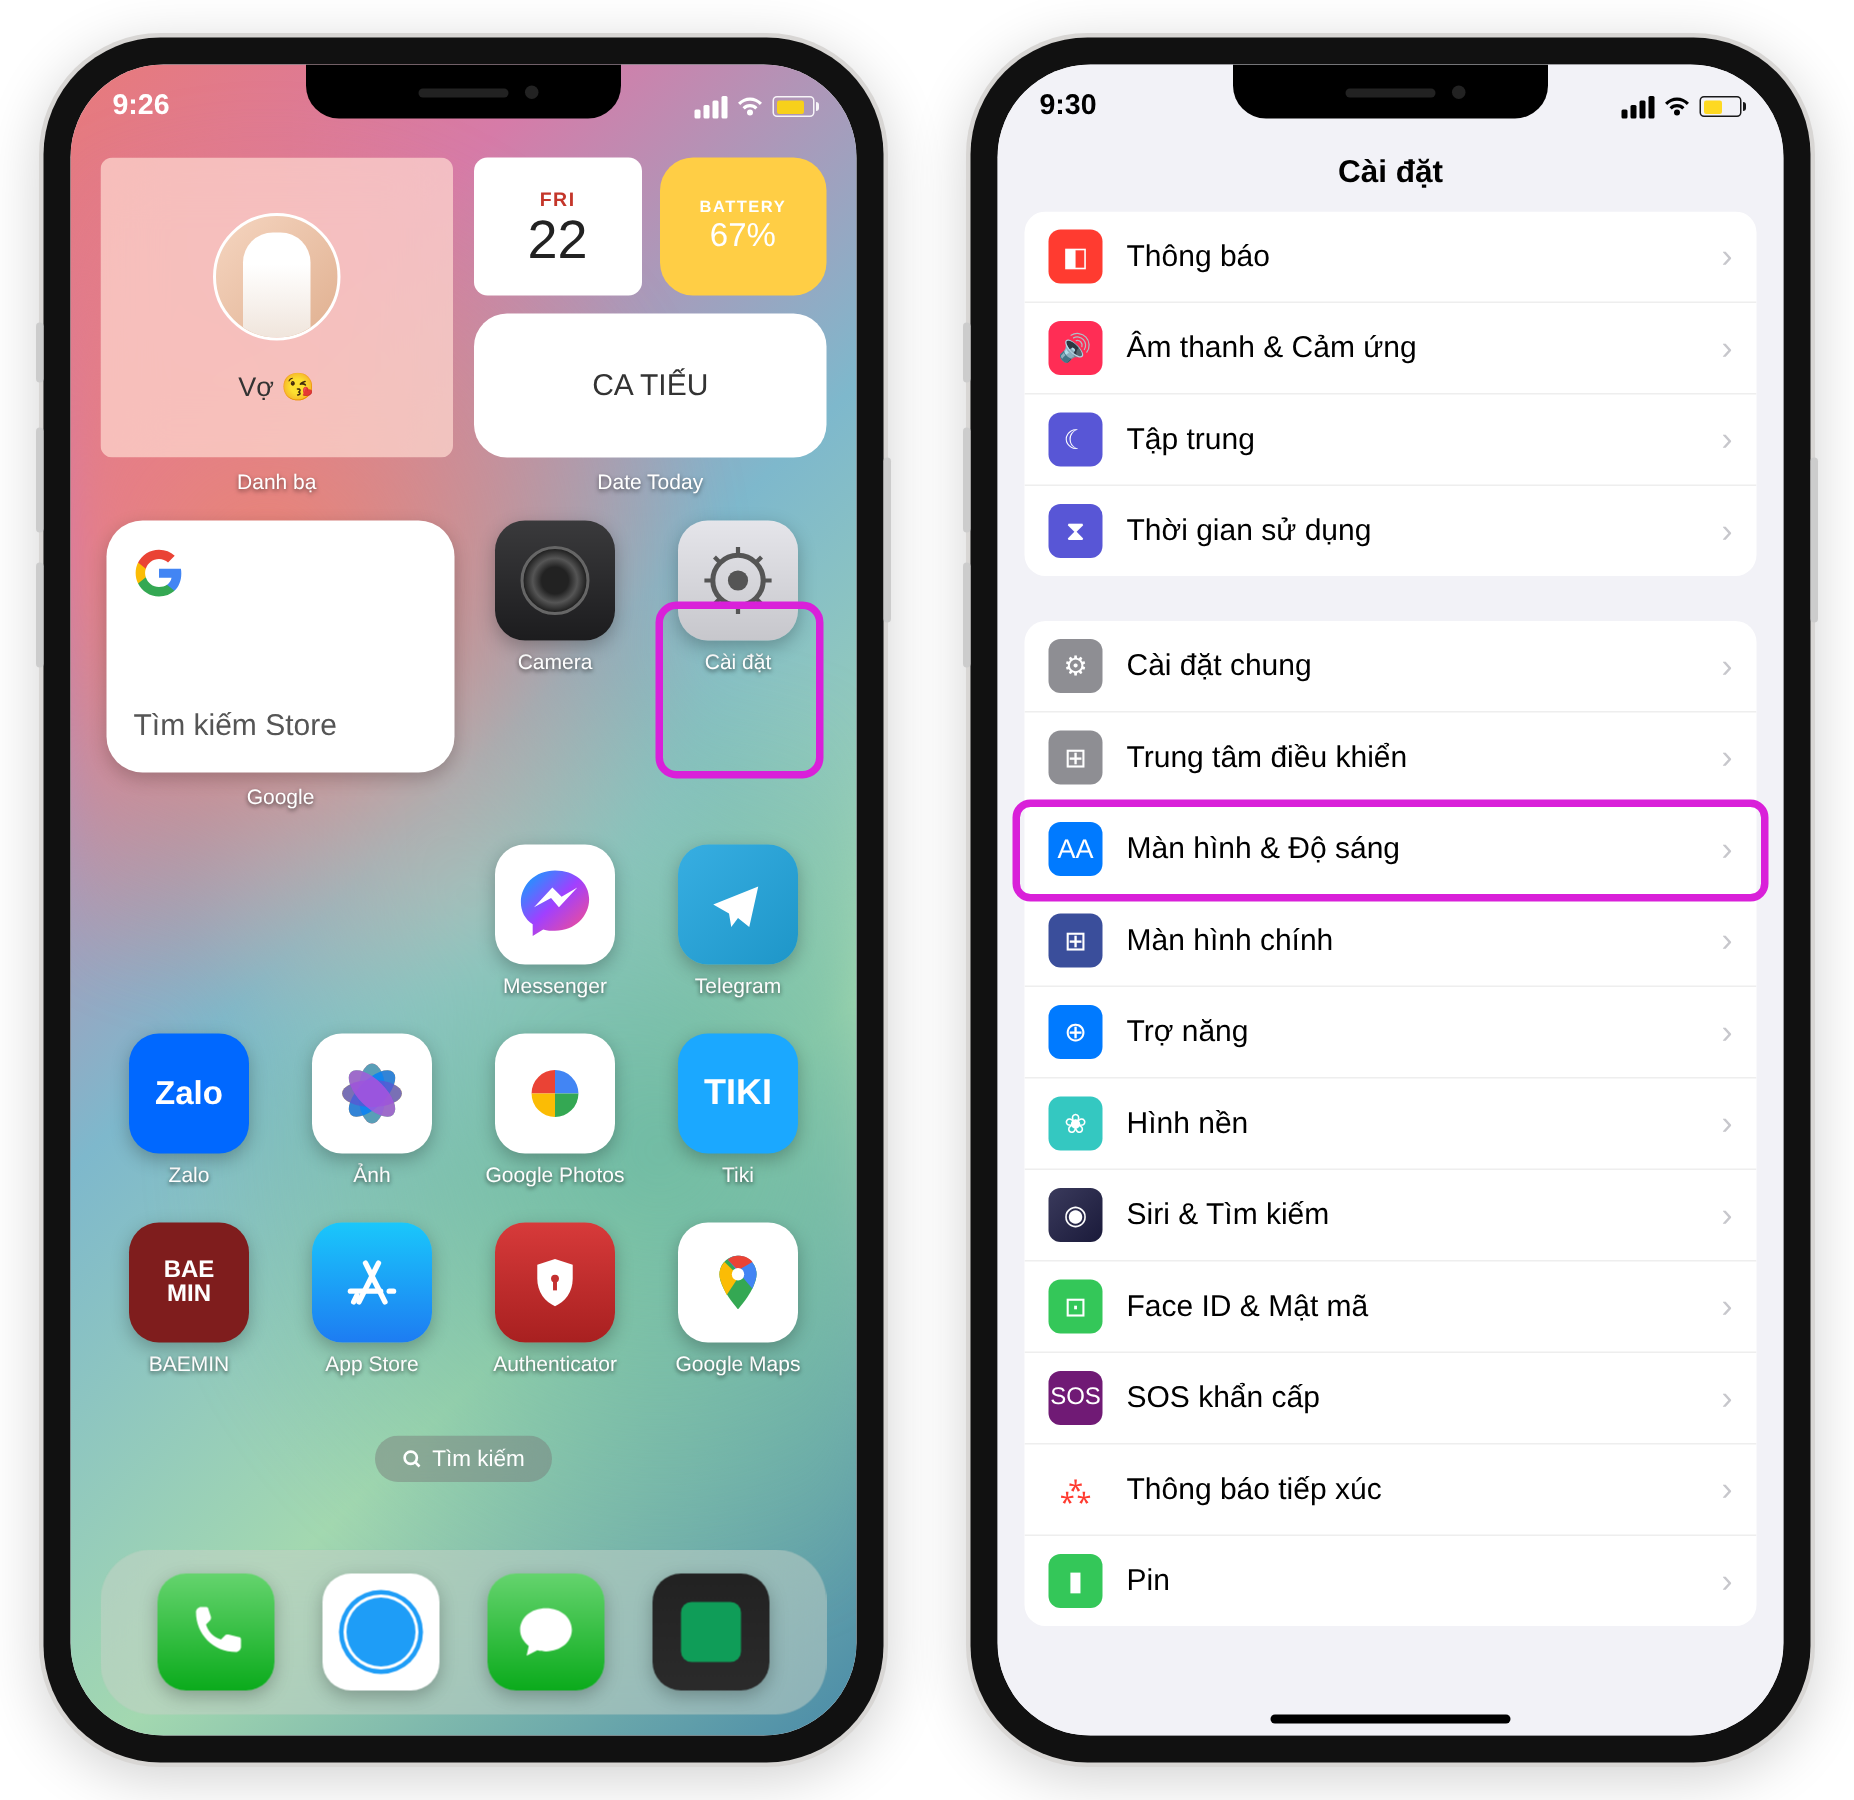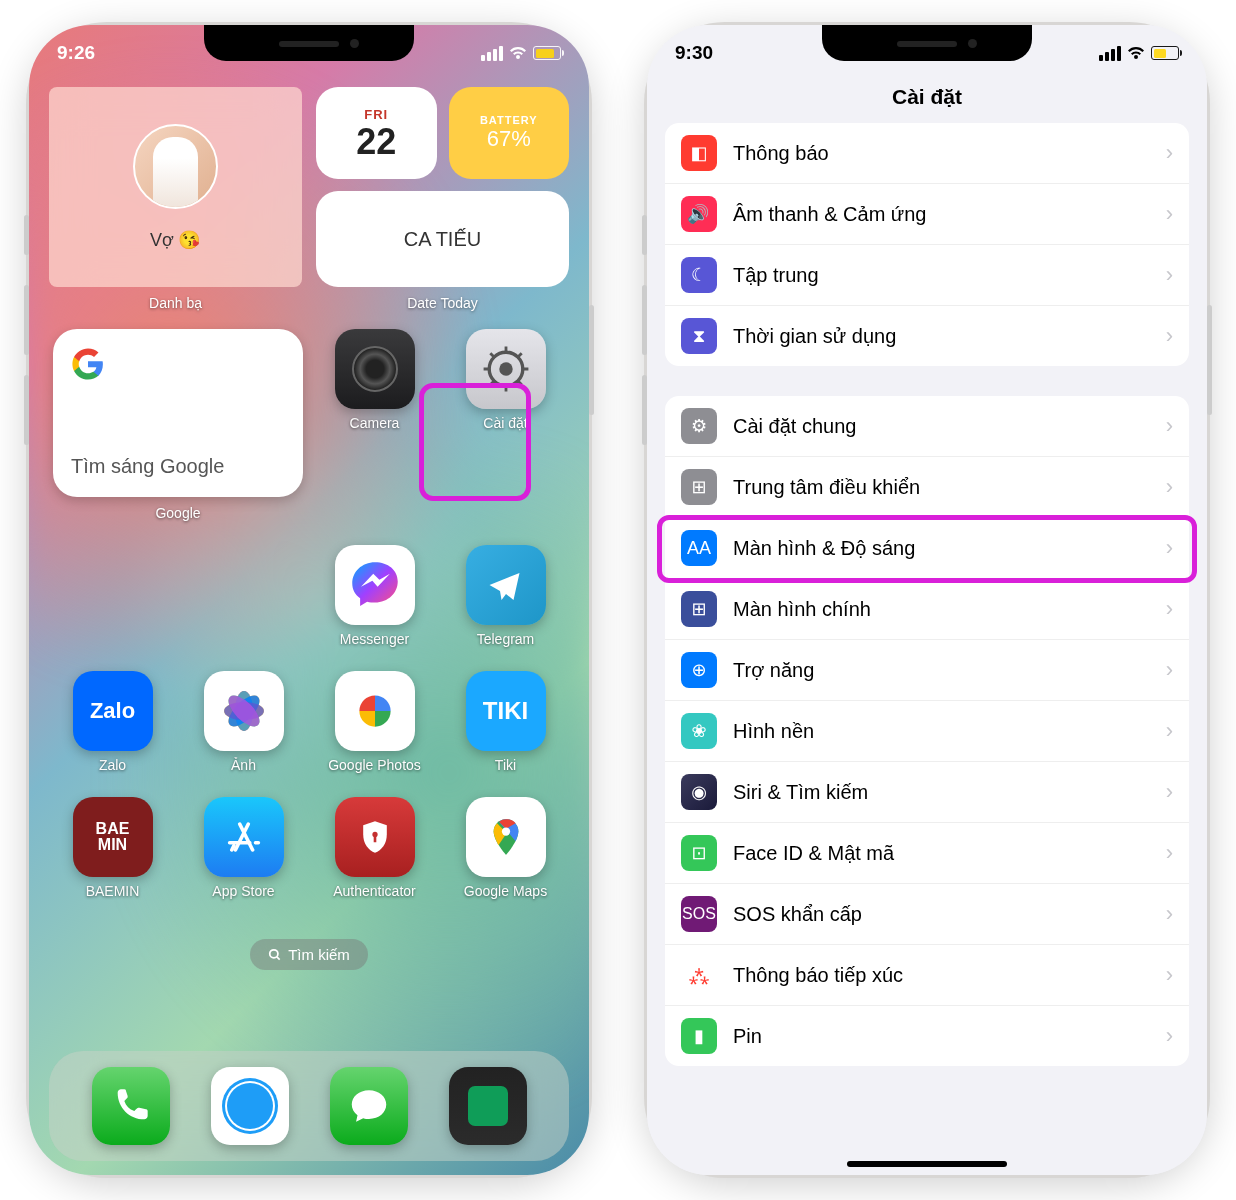--- a/index.html
+++ b/index.html
@@ -3,20 +3,21 @@
 <meta charset="utf-8">
 <style>
 * { margin: 0; padding: 0; box-sizing: border-box; font-family: -apple-system, BlinkMacSystemFont, "Segoe UI", sans-serif; }
 body { background: #fff; width: 1236px; height: 1200px; display: flex; justify-content: space-around; align-items: center; padding: 20px; gap: 40px; }
 
 .phone {
   width: 560px;
   height: 1150px;
   background: #111;
   border-radius: 78px;
+  padding: 18px;
   box-shadow: 0 0 0 3px #d8d6d4, 0 8px 40px rgba(0,0,0,.2);
   position: relative;
 }
 .phone-side-btn { position: absolute; background: #ccc; border-radius: 3px; }
 .phone-side-btn.l1 { left: -5px; top: 190px; width: 5px; height: 40px; }
 .phone-side-btn.l2 { left: -5px; top: 260px; width: 5px; height: 70px; }
 .phone-side-btn.l3 { left: -5px; top: 350px; width: 5px; height: 70px; }
 .phone-side-btn.r1 { right: -5px; top: 280px; width: 5px; height: 110px; }
 
 .screen {
@@ -75,23 +76,23 @@
 .home-content { position:relative; z-index: 10; padding: 62px 20px 0; height:100%; display:flex; flex-direction:column; }
 
 .widget-row { display:flex; gap:14px; margin-bottom:8px; }
 .widget-contact { flex:1; background: rgba(255,220,210,.7); backdrop-filter: blur(20px); border-radius: 8px; height: 200px; display:flex; flex-direction:column; align-items:center; justify-content:center; gap:20px; }
 .avatar-circle { width:85px; height:85px; border-radius:50%; background: linear-gradient(135deg,#f5d5c0,#e0b090); border:2px solid #fff; display:flex; align-items:flex-end; justify-content:center; overflow:hidden; }
 .avatar-circle::after { content:''; width:45px; height:70px; background: linear-gradient(180deg,#fff 30%,#f0e5dc); border-radius: 20px 20px 0 0; }
 .widget-contact-label { font-size:18px; color:#333; font-weight:500; }
 
 .widget-right { flex:1; display:flex; flex-direction:column; gap:12px; }
 .widget-top-row { display:flex; gap:12px; height:92px; }
-.widget-date { flex:1; background:#fff; border-radius:22px; display:flex; flex-direction:column; align-items:center; justify-content:center; }
+.widget-date { flex:1; background:#fff; border-radius:9px; display:flex; flex-direction:column; align-items:center; justify-content:center; }
 .widget-date-day { font-size:13px; color:#c4362a; font-weight:600; letter-spacing:1px; }
-.widget-date-num { font-size:36px; font-weight:700; color:#222; line-height:1; margin-top:2px; }
+.widget-date-num { font-size:36px; font-weight:400; color:#222; line-height:1; margin-top:2px; }
 .widget-batt { flex:1; background:#ffce45; border-radius:22px; display:flex; flex-direction:column; align-items:center; justify-content:center; color:#fff; }
 .widget-batt-lbl { font-size:11px; font-weight:700; letter-spacing:1px; }
 .widget-batt-pct { font-size:22px; font-weight:400;text-align:center; }
 .widget-calendar { background:#fff; border-radius:22px; height:96px; display:flex; align-items:center; justify-content:center; font-size:20px; color:#333; font-weight:400; }
 
 .widget-labels { display:flex; gap:14px; margin-bottom:18px;align-items:center; }
 .widget-labels span { flex:1; text-align:center; color:#fff; font-size:14px; text-shadow: 0 1px 3px rgba(0,0,0,.5); }
 
 .app-grid { display:grid; grid-template-columns: repeat(4, 1fr); gap: 24px 12px; padding: 0 4px; }
 .app-cell { display:flex; flex-direction:column; align-items:center; gap:6px; position:relative; }
@@ -215,21 +216,21 @@
       <div class="app-grid">
 
         <div class="app-cell wide">
           <div class="widget-google">
             <svg class="g-logo" viewBox="0 0 48 48">
                 <path fill="#4285F4" d="M45 24.5c0-1.6-.1-3-.4-4.5H24v8.5h11.8c-.5 2.8-2 5.1-4.4 6.7v5.6h7.1C42.7 37 45 31.3 45 24.5z"></path>
                 <path fill="#34A853" d="M24 46c6 0 11-2 14.6-5.3l-7.1-5.6c-2 1.3-4.5 2.1-7.5 2.1-5.8 0-10.7-3.9-12.4-9.2H4.3v5.8C7.9 41 15.4 46 24 46z"></path>
                 <path fill="#FBBC05" d="M11.6 28c-.4-1.3-.7-2.6-.7-4s.2-2.8.7-4v-5.8H4.3C2.8 17.1 2 20.5 2 24s.8 6.9 2.3 9.8z"></path>
                 <path fill="#EA4335" d="M24 10.8c3.3 0 6.2 1.1 8.5 3.3l6.3-6.3C34.9 4.1 30 2 24 2 15.4 2 7.9 7 4.3 14.2l7.3 5.8C13.3 14.7 18.2 10.8 24 10.8z"></path>
               </svg>
-            <div class="g-text">Tìm sáng Google</div>
+            <div class="g-text">Tìm kiếm Store</div>
           </div>
           <span class="app-label">Google</span>
         </div>
         <div class="app-cell">
           <div class="app-icon ic-camera"></div>
           <span class="app-label">Camera</span>
         </div>
         <div class="app-cell">
           <div class="app-icon ic-settings">
             <svg viewBox="0 0 100 100">

